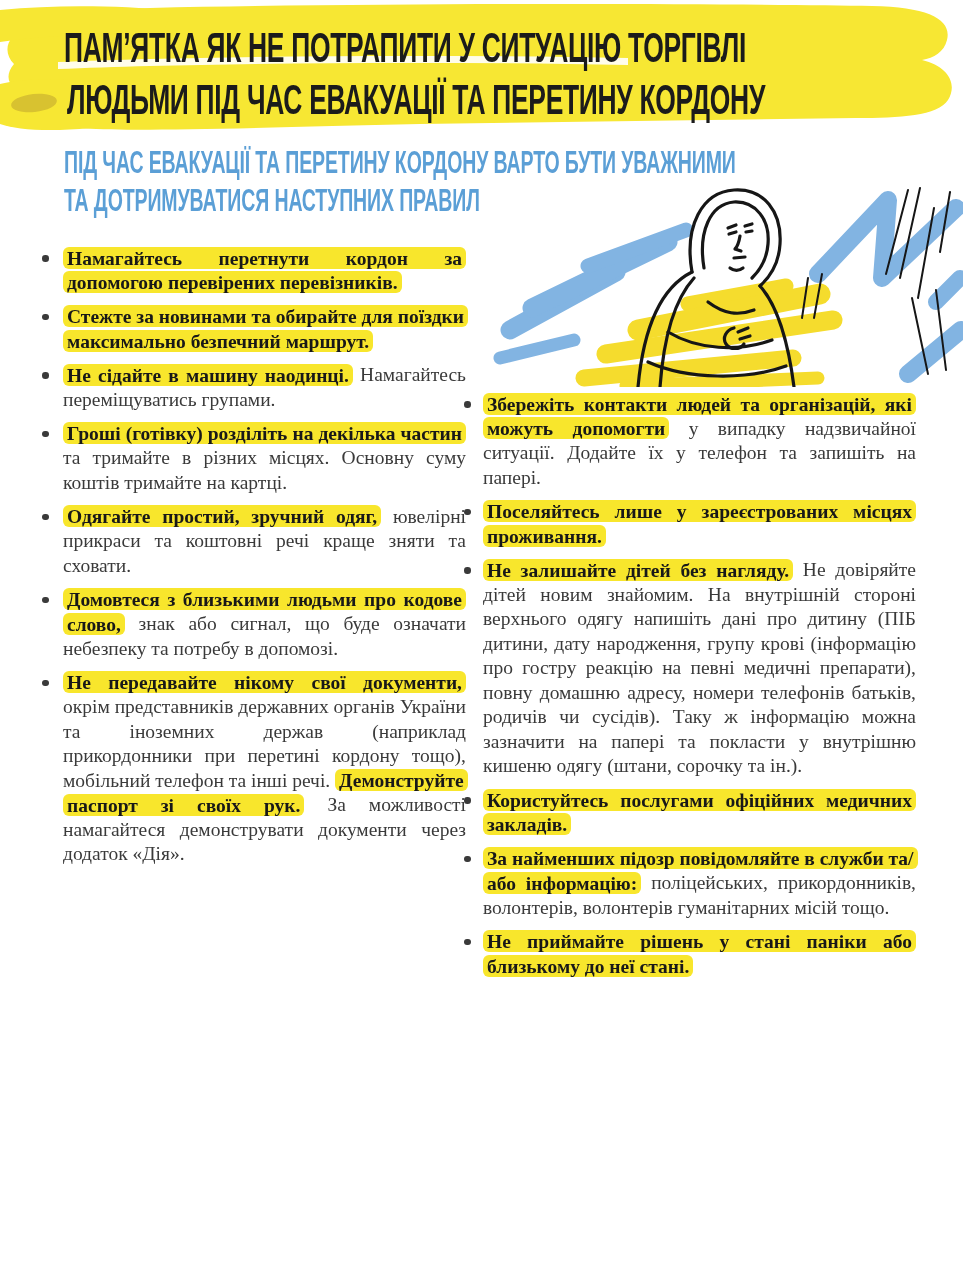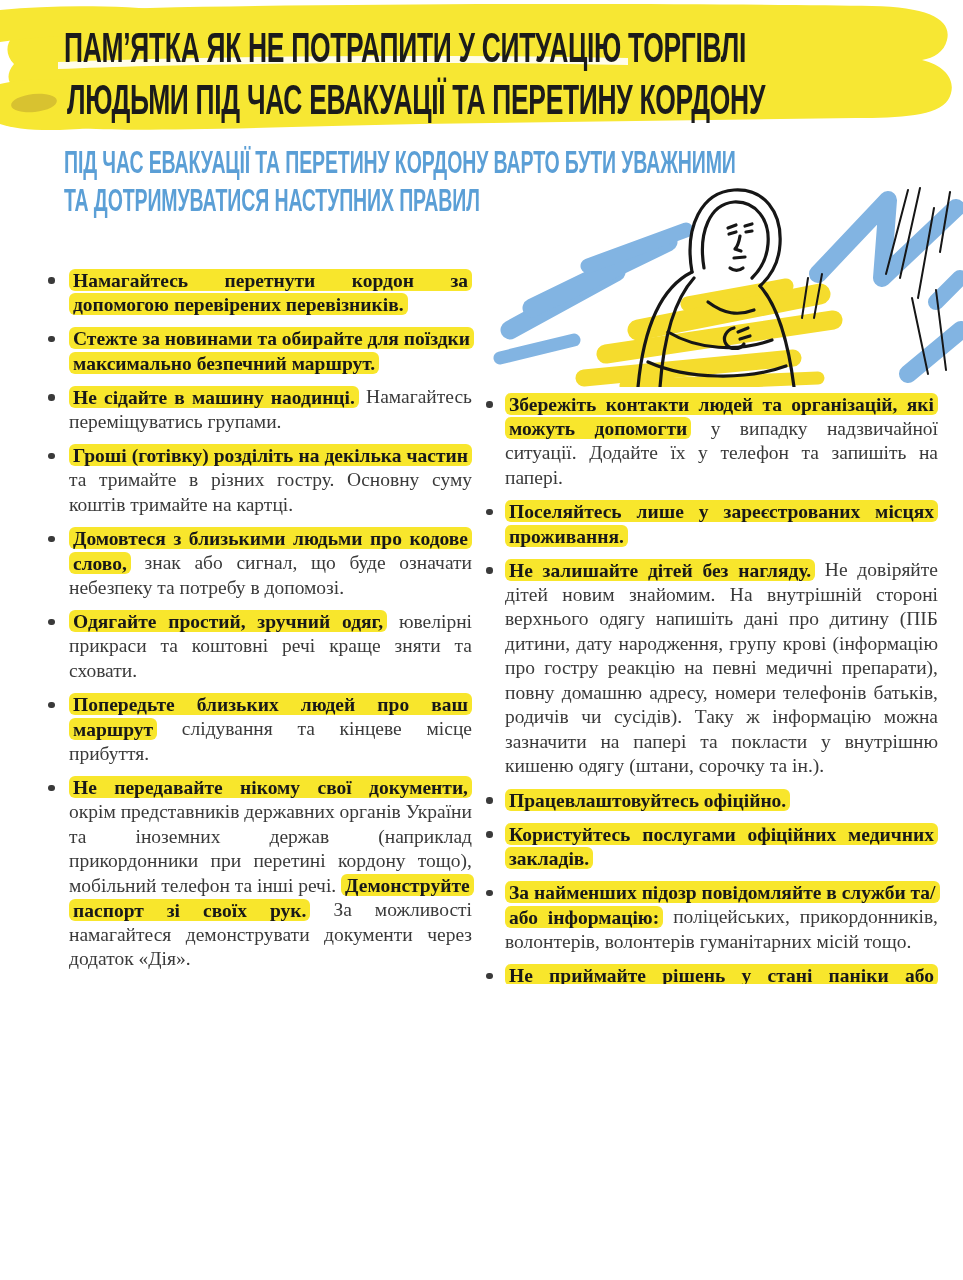--- a/index.html
+++ b/index.html
@@ -18,22 +18,22 @@
       font-family:"Liberation Sans",sans-serif;font-weight:800;font-size:31px;line-height:1;
       color:#5B9FD6;letter-spacing:-0.2px;transform:scaleX(0.63);transform-origin:left top;}
   .sub-1{left:64px;top:147px;}
   .sub-2{left:64px;top:185px;}
 
   
   .illus{position:absolute;left:488px;top:182px;}
 
   
   .col{position:absolute;}
-  .col-left{left:42px;top:246px;width:430px;margin-top:22px;}
-  .col-right{left:486px;top:392px;width:452px;}
+  .col-left{left:36px;top:246px;width:430px;}
+  .col-right{left:464px;top:392px;width:452px;}
   .item{position:relative;padding-left:27px;margin-bottom:9.5px;text-align:justify;
         font-size:19.5px;line-height:24.5px;color:#3A3A3A;}
   .col-right .item{padding-left:19px;}
   .item::before{content:"";position:absolute;left:6px;top:9px;width:6.5px;height:6.5px;
         border-radius:50%;background:#3a3a3a;}
   .col-right .item::before{left:0;}
   .hl{font-weight:700;color:#181818;background:#F8E62C;border-radius:6px;
       padding:0.5px 4px;box-decoration-break:clone;-webkit-box-decoration-break:clone;}
 
   
@@ -120,31 +120,29 @@
         <path d="M462 10 L452 70"></path>
       <path d="M320 96 l-6 40"></path>
         <path d="M334 92 l-8 44"></path>
     </g>
   </svg>
 
   <div class="col col-left">
       <div class="item"><span class="hl">Намагайтесь перетнути кордон за допомогою перевірених перевізників.</span></div>
       <div class="item"><span class="hl">Стежте за новинами та обирайте для поїздки максимально безпечний маршрут.</span></div>
       <div class="item"><span class="hl">Не сідайте в машину наодинці.</span><span> Намагайтесь переміщуватись групами.</span></div>
-      <div class="item"><span class="hl">Гроші (готівку) розділіть на декілька частин</span><span> та тримайте в різних гостру. Основну суму коштів тримайте на картці.</span></div>
+      <div class="item"><span class="hl">Гроші (готівку) розділіть на декілька частин</span><span> та тримайте в різних місцях. Основну суму коштів тримайте на картці.</span></div>
+      <div class="item"><span class="hl">Одягайте простий, зручний одяг,</span><span> ювелірні прикраси та коштовні речі краще зняти та сховати.</span></div>
       <div class="item"><span class="hl">Домовтеся з близькими людьми про кодове слово,</span><span> знак або сигнал, що буде означати небезпеку та потребу в допомозі.</span></div>
-      <div class="item"><span class="hl">Одягайте простий, зручний одяг,</span><span> ювелірні прикраси та коштовні речі краще зняти та сховати.</span></div>
-      <div class="item"><span class="hl">Попередьте близьких людей про ваш маршрут</span><span> слідування та кінцеве місце прибуття.</span></div>
       <div class="item"><span class="hl">Не передавайте нікому свої документи,</span><span> окрім представників державних органів України та іноземних держав (наприклад прикордонники при перетині кордону тощо), мобільний телефон та інші речі. </span><span class="hl">Демонструйте паспорт зі своїх рук.</span><span> За можливості намагайтеся демонструвати документи через додаток «Дія».</span></div>
     </div>
   <div class="col col-right">
       <div class="item"><span class="hl">Збережіть контакти людей та організацій, які можуть допомогти</span><span> у випадку надзвичайної ситуації. Додайте їх у телефон та запишіть на папері.</span></div>
       <div class="item"><span class="hl">Поселяйтесь лише у зареєстрованих місцях проживання.</span></div>
       <div class="item"><span class="hl">Не залишайте дітей без нагляду.</span><span> Не довіряйте дітей новим знайомим. На внутрішній стороні верхнього одягу напишіть дані про дитину (ПІБ дитини, дату народження, групу крові (інформацію про гостру реакцію на певні медичні препарати), повну домашню адресу, номери телефонів батьків, родичів чи сусідів). Таку ж інформацію можна зазначити на папері та покласти у внутрішню кишеню одягу (штани, сорочку та ін.).</span></div>
-      <div class="item"><span class="hl">Працевлаштовуйтесь офіційно.</span></div>
       <div class="item"><span class="hl">Користуйтесь послугами офіційних медичних закладів.</span></div>
       <div class="item"><span class="hl">За найменших підозр повідомляйте в служби та/або інформацію:</span><span> поліцейських, прикордонників, волонтерів, волонтерів гуманітарних місій тощо.</span></div>
       <div class="item"><span class="hl">Не приймайте рішень у стані паніки або близькому до неї стані.</span></div>
     </div>
 
   <div class="footer-rule"></div>
 
   <svg class="logo mvs-logo" width="48" height="48" viewBox="0 0 46 46" aria-hidden="true">
     <circle cx="23" cy="23" r="19" fill="none" stroke="#A9ADB4" stroke-width="7" stroke-dasharray="1.2 1.8"></circle>
     <circle cx="23" cy="23" r="15" fill="#ffffff" stroke="#C5C8CD" stroke-width="1"></circle>

